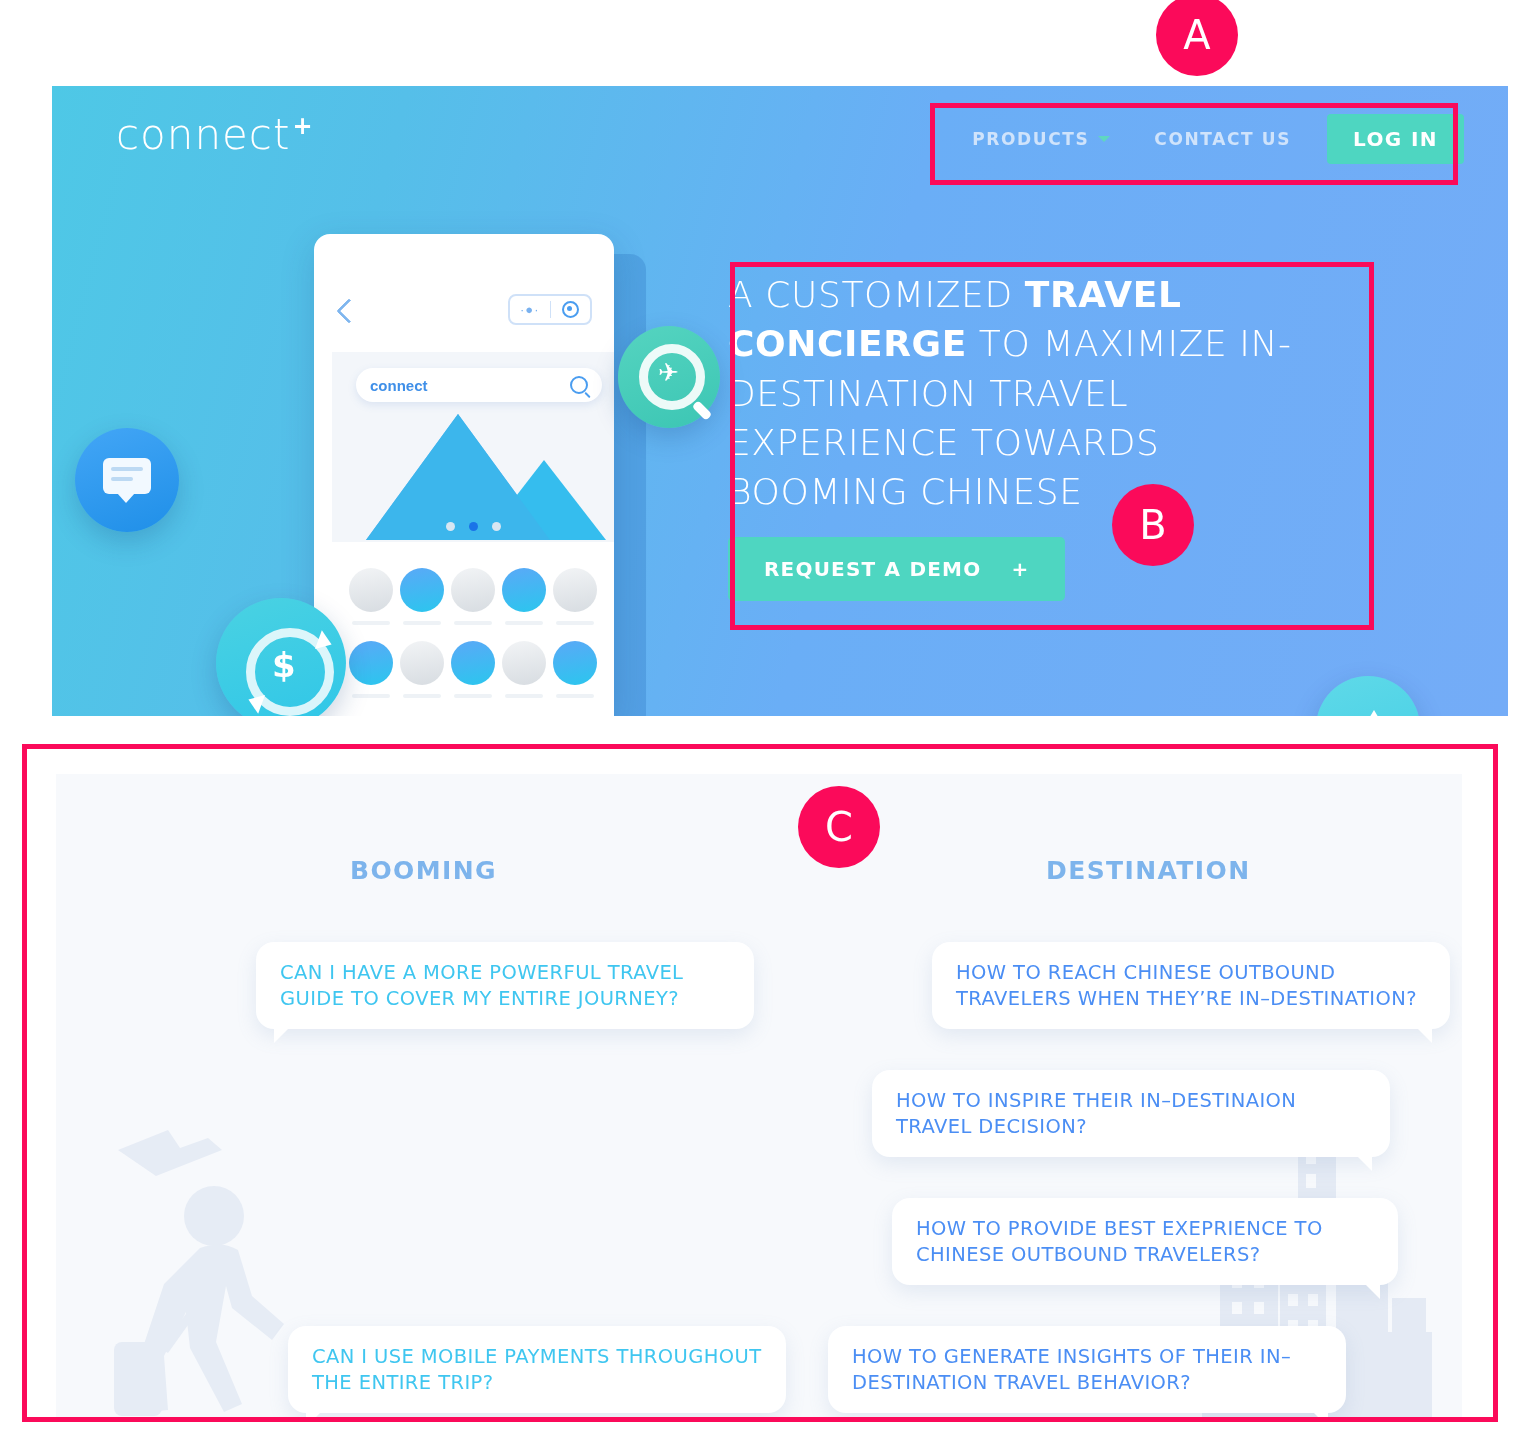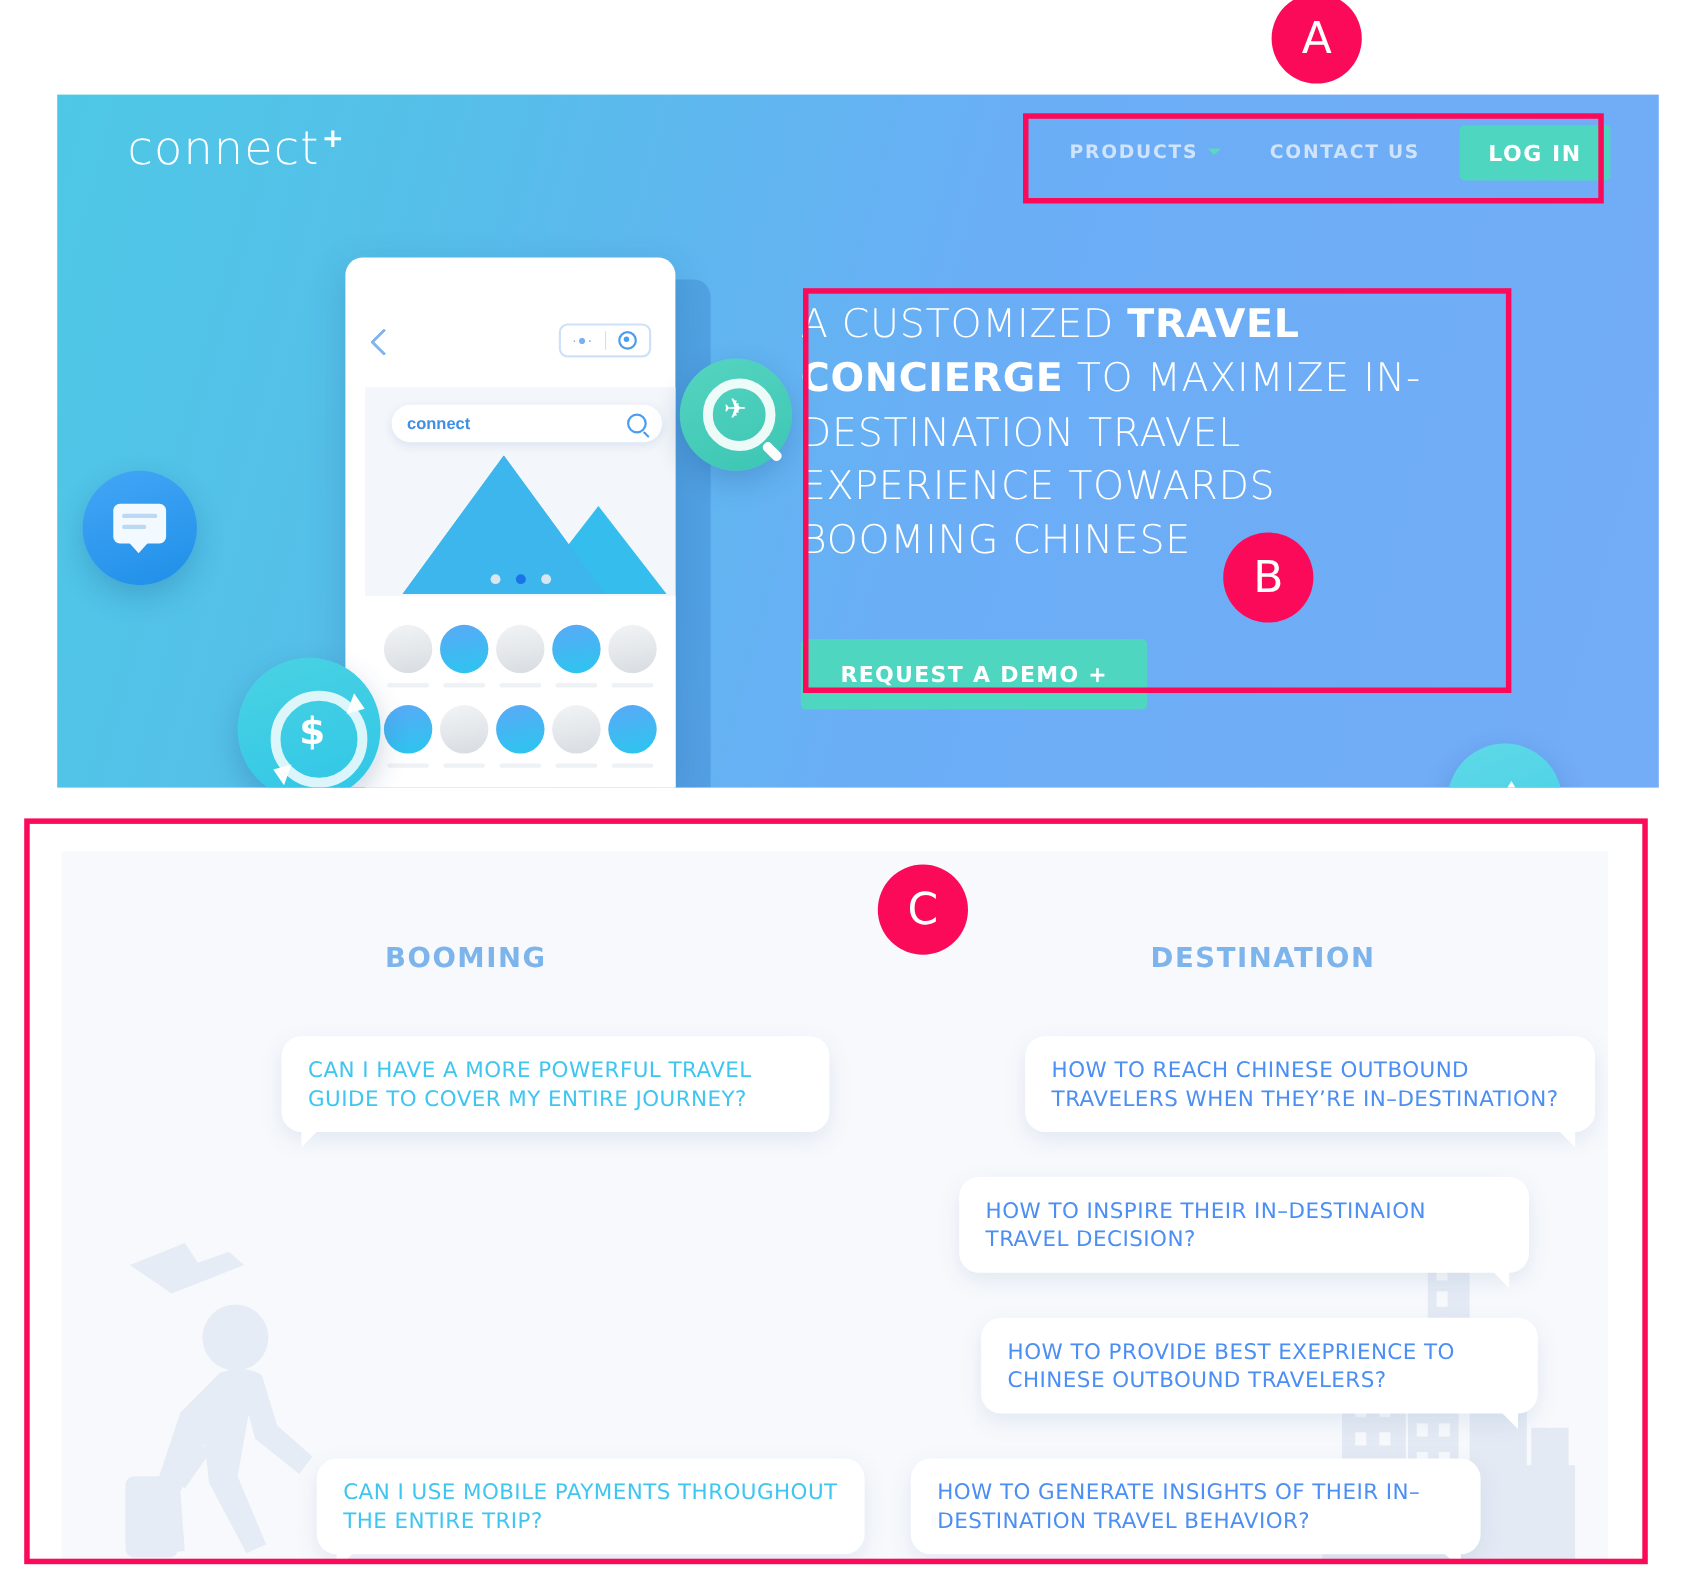--- a/index.html
+++ b/index.html
@@ -135,21 +135,21 @@
   .ic-mtn i.m2{right:0;border-left:24px solid transparent;border-right:24px solid transparent;border-bottom:40px solid #ffffff;}
 
   
   .hero-copy{position:absolute;left:676px;top:184px;width:620px;}
   .hero-head{
     color:#ffffff;font-size:36px;line-height:1.37;letter-spacing:.6px;font-weight:300;
     font-family:"DejaVu Sans", sans-serif;
   }
   .hero-head b{font-weight:700;}
   .demo-btn{
-    display:inline-flex;align-items:flex-end;gap:8px;margin-top:64px;
+    display:inline-flex;align-items:flex-end;gap:30px;margin-top:20px;
     background:#4ed6c1;color:#ffffff;font-size:20px;font-weight:700;letter-spacing:1.2px;
     padding:20px 36px;border-radius:5px;cursor:pointer;
     font-family:"DejaVu Sans", sans-serif;
   }
 
   
   .chat-section{
     position:absolute;left:22px;top:744px;width:1474px;height:676px;
     background:#ffffff;overflow:hidden;
   }

